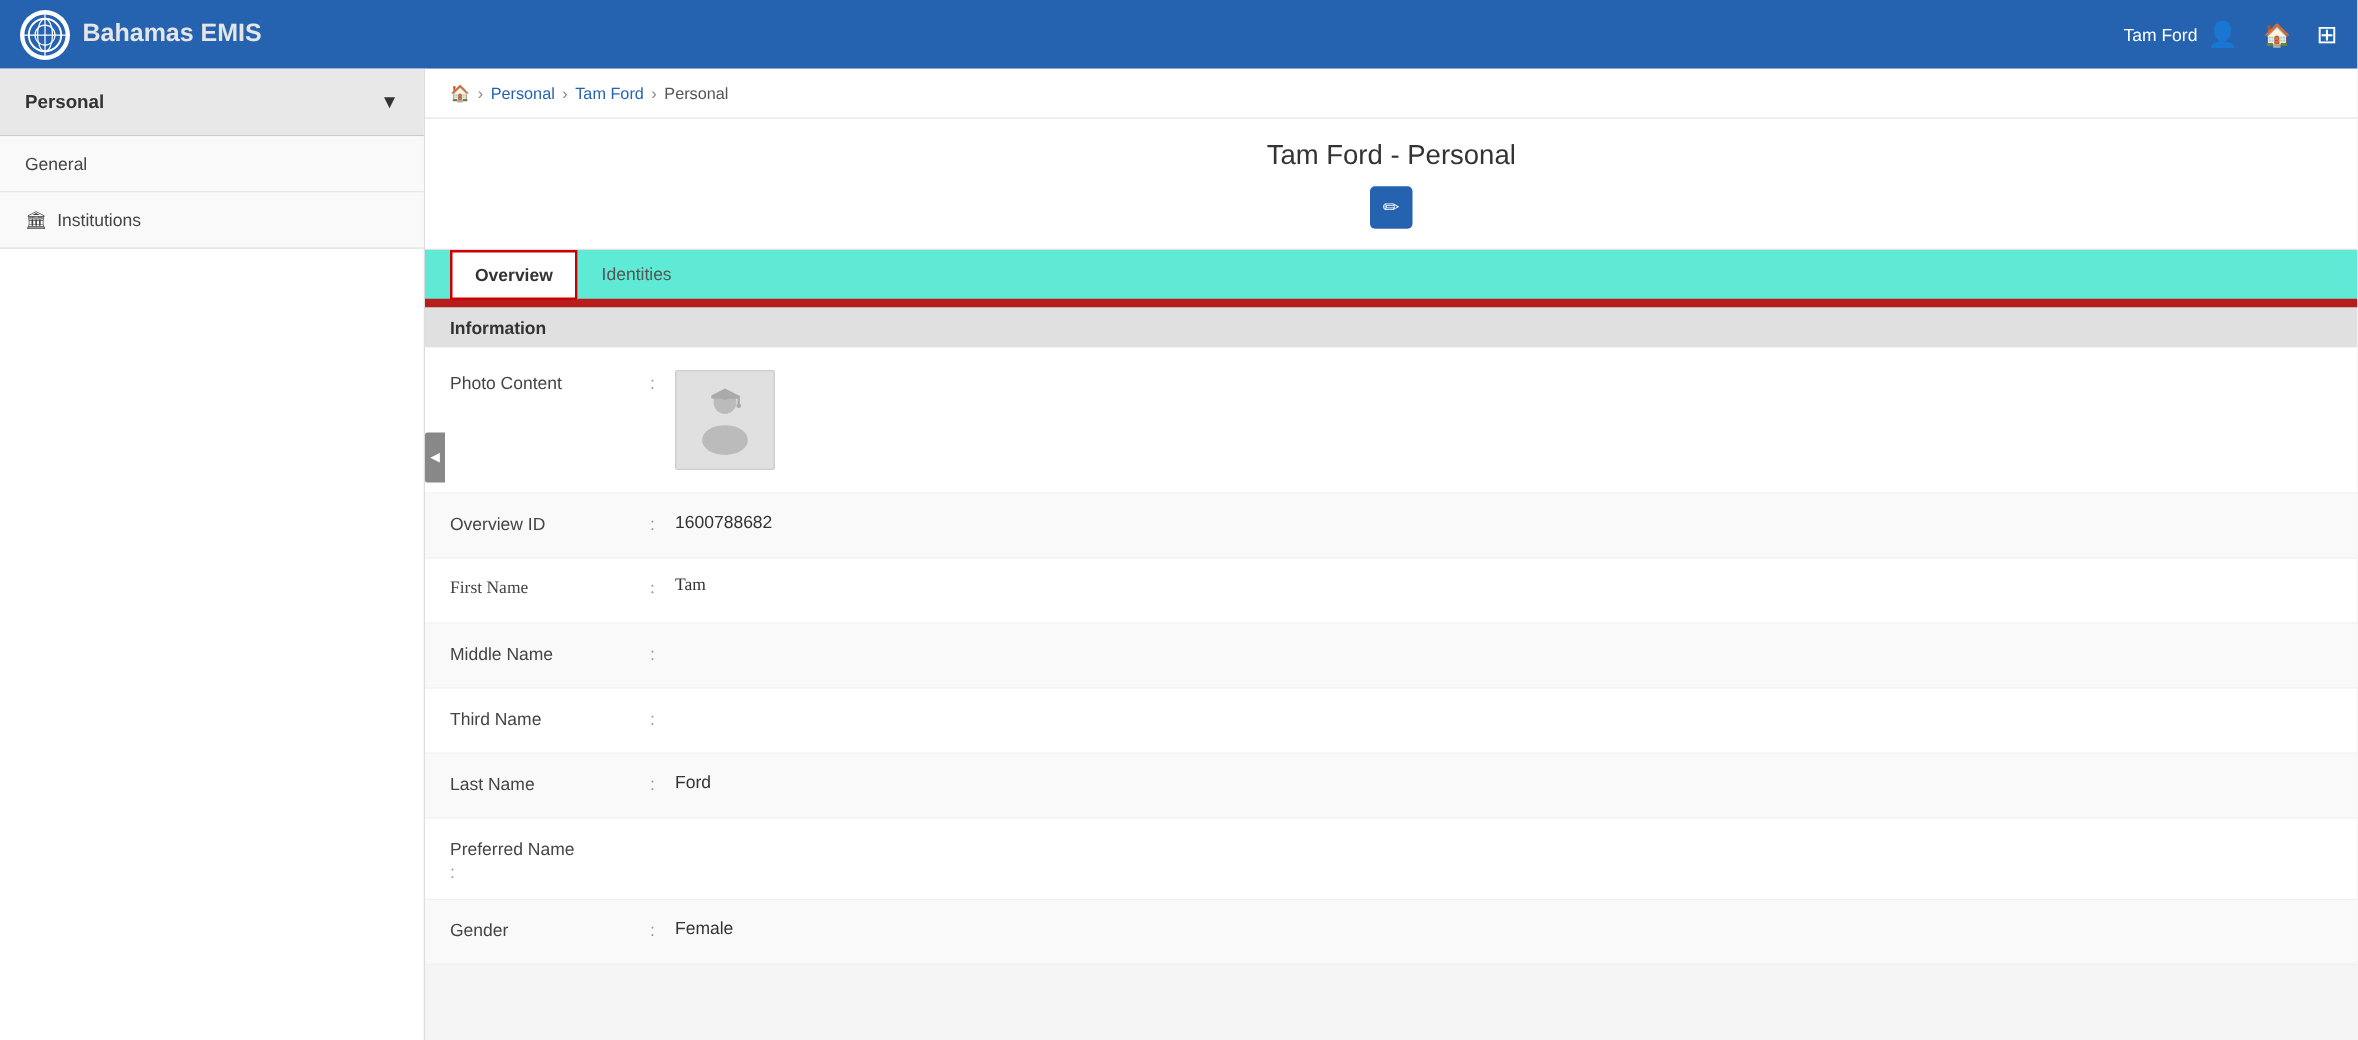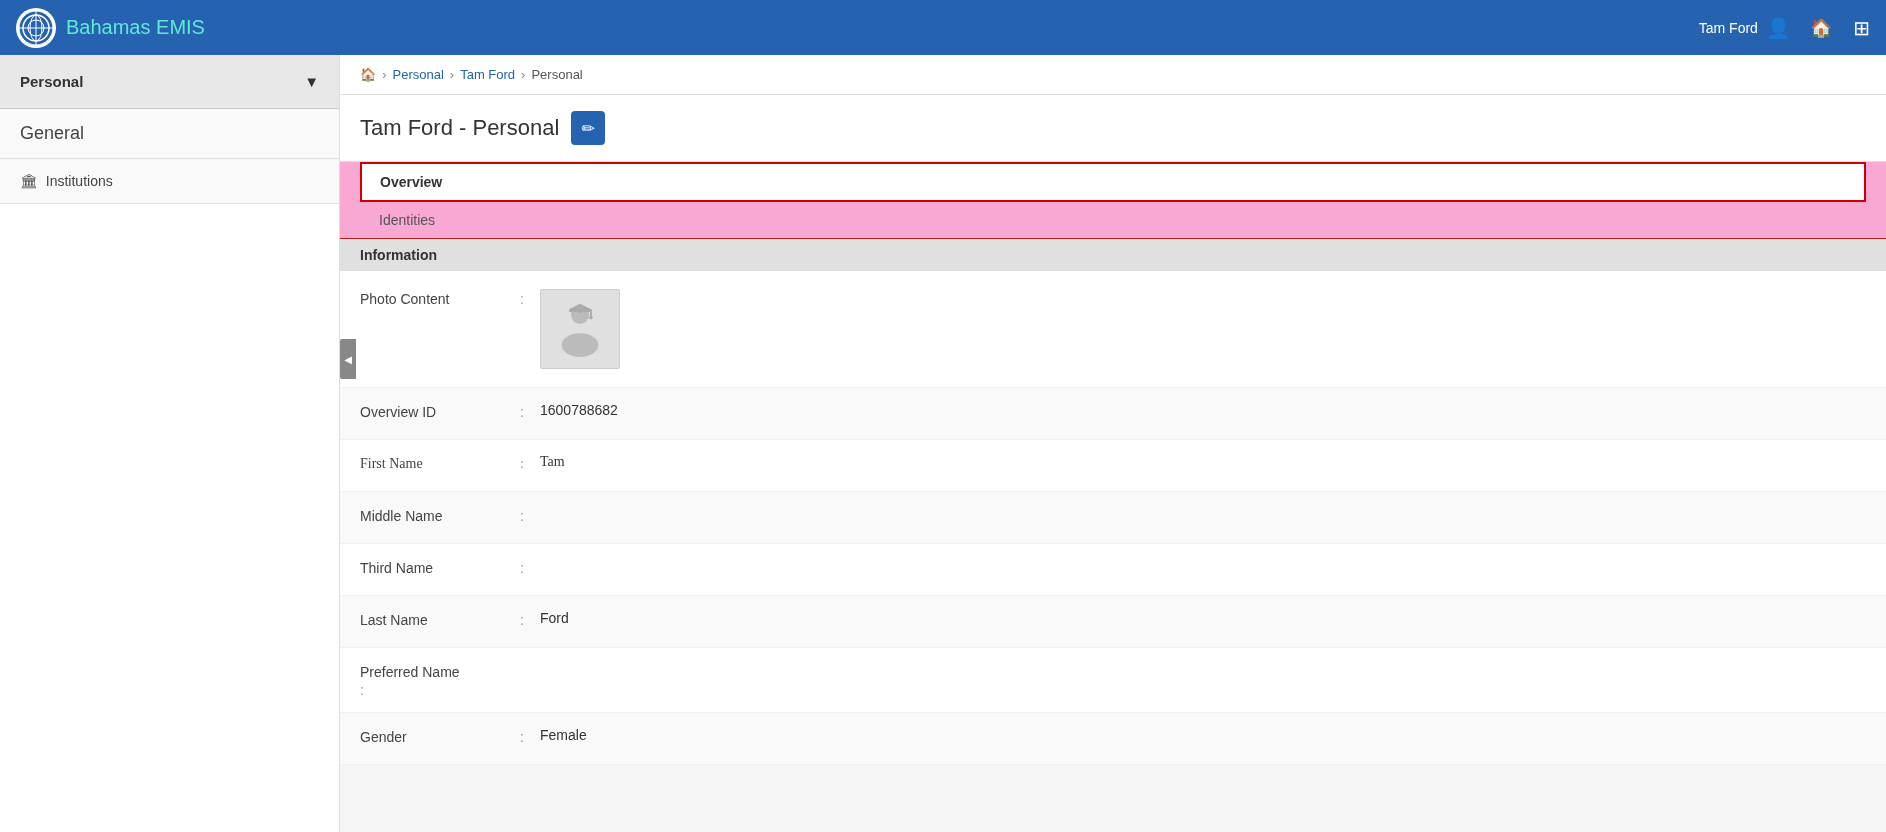--- a/index.html
+++ b/index.html
@@ -13,22 +13,22 @@
       align-items: center;
       justify-content: space-between;
       padding: 0 16px;
       color: white;
     }
     .navbar-brand {
       display: flex;
       align-items: center;
       gap: 10px;
       font-size: 20px;
-      font-weight: normal;
-      color: #5eead4;
+      font-weight: bold;
+      color: #e5e5e5;
     }
     .navbar-logo {
       width: 40px;
       height: 40px;
       border-radius: 50%;
       background: white;
       display: flex;
       align-items: center;
       justify-content: center;
       overflow: hidden;
@@ -74,21 +74,21 @@
       font-weight: bold;
       color: #333;
       cursor: pointer;
       border-bottom: 1px solid #ccc;
     }
     .sidebar-item-general {
       display: flex;
       align-items: center;
       padding: 14px 20px;
       background: #f9f9f9;
-      font-size: 18px;
+      font-size: 14px;
       color: #444;
       cursor: pointer;
       border-bottom: 1px solid #e0e0e0;
     }
     .sidebar-item-institutions {
       display: flex;
       align-items: center;
       gap: 8px;
       padding: 14px 20px;
       background: #f9f9f9;
@@ -129,20 +129,21 @@
     }
 
     
     .page-header {
       display: flex;
       align-items: center;
       gap: 12px;
       padding: 16px 20px;
       background: #fff;
       border-bottom: 1px solid #e0e0e0;
+      flex-direction: column;
     }
     .page-title {
       font-size: 22px;
       color: #333;
       font-weight: normal;
     }
     .edit-button {
       background: #2563b0;
       border: none;
       color: white;
@@ -152,24 +153,23 @@
       cursor: pointer;
       display: flex;
       align-items: center;
       justify-content: center;
       font-size: 16px;
     }
 
     
     .tabs {
       display: flex;
-      background: #f9a8d4;
+      background: #5eead4;
       padding: 0 20px;
-      border-bottom: 1px solid #b91c1c;
-      flex-direction: column;
+      border-bottom: 7px solid #b91c1c;
     }
     .tab {
       padding: 10px 18px;
       cursor: pointer;
       font-size: 14px;
       color: #555;
       border: 1px solid transparent;
       margin-bottom: -1px;
       position: relative;
     }

